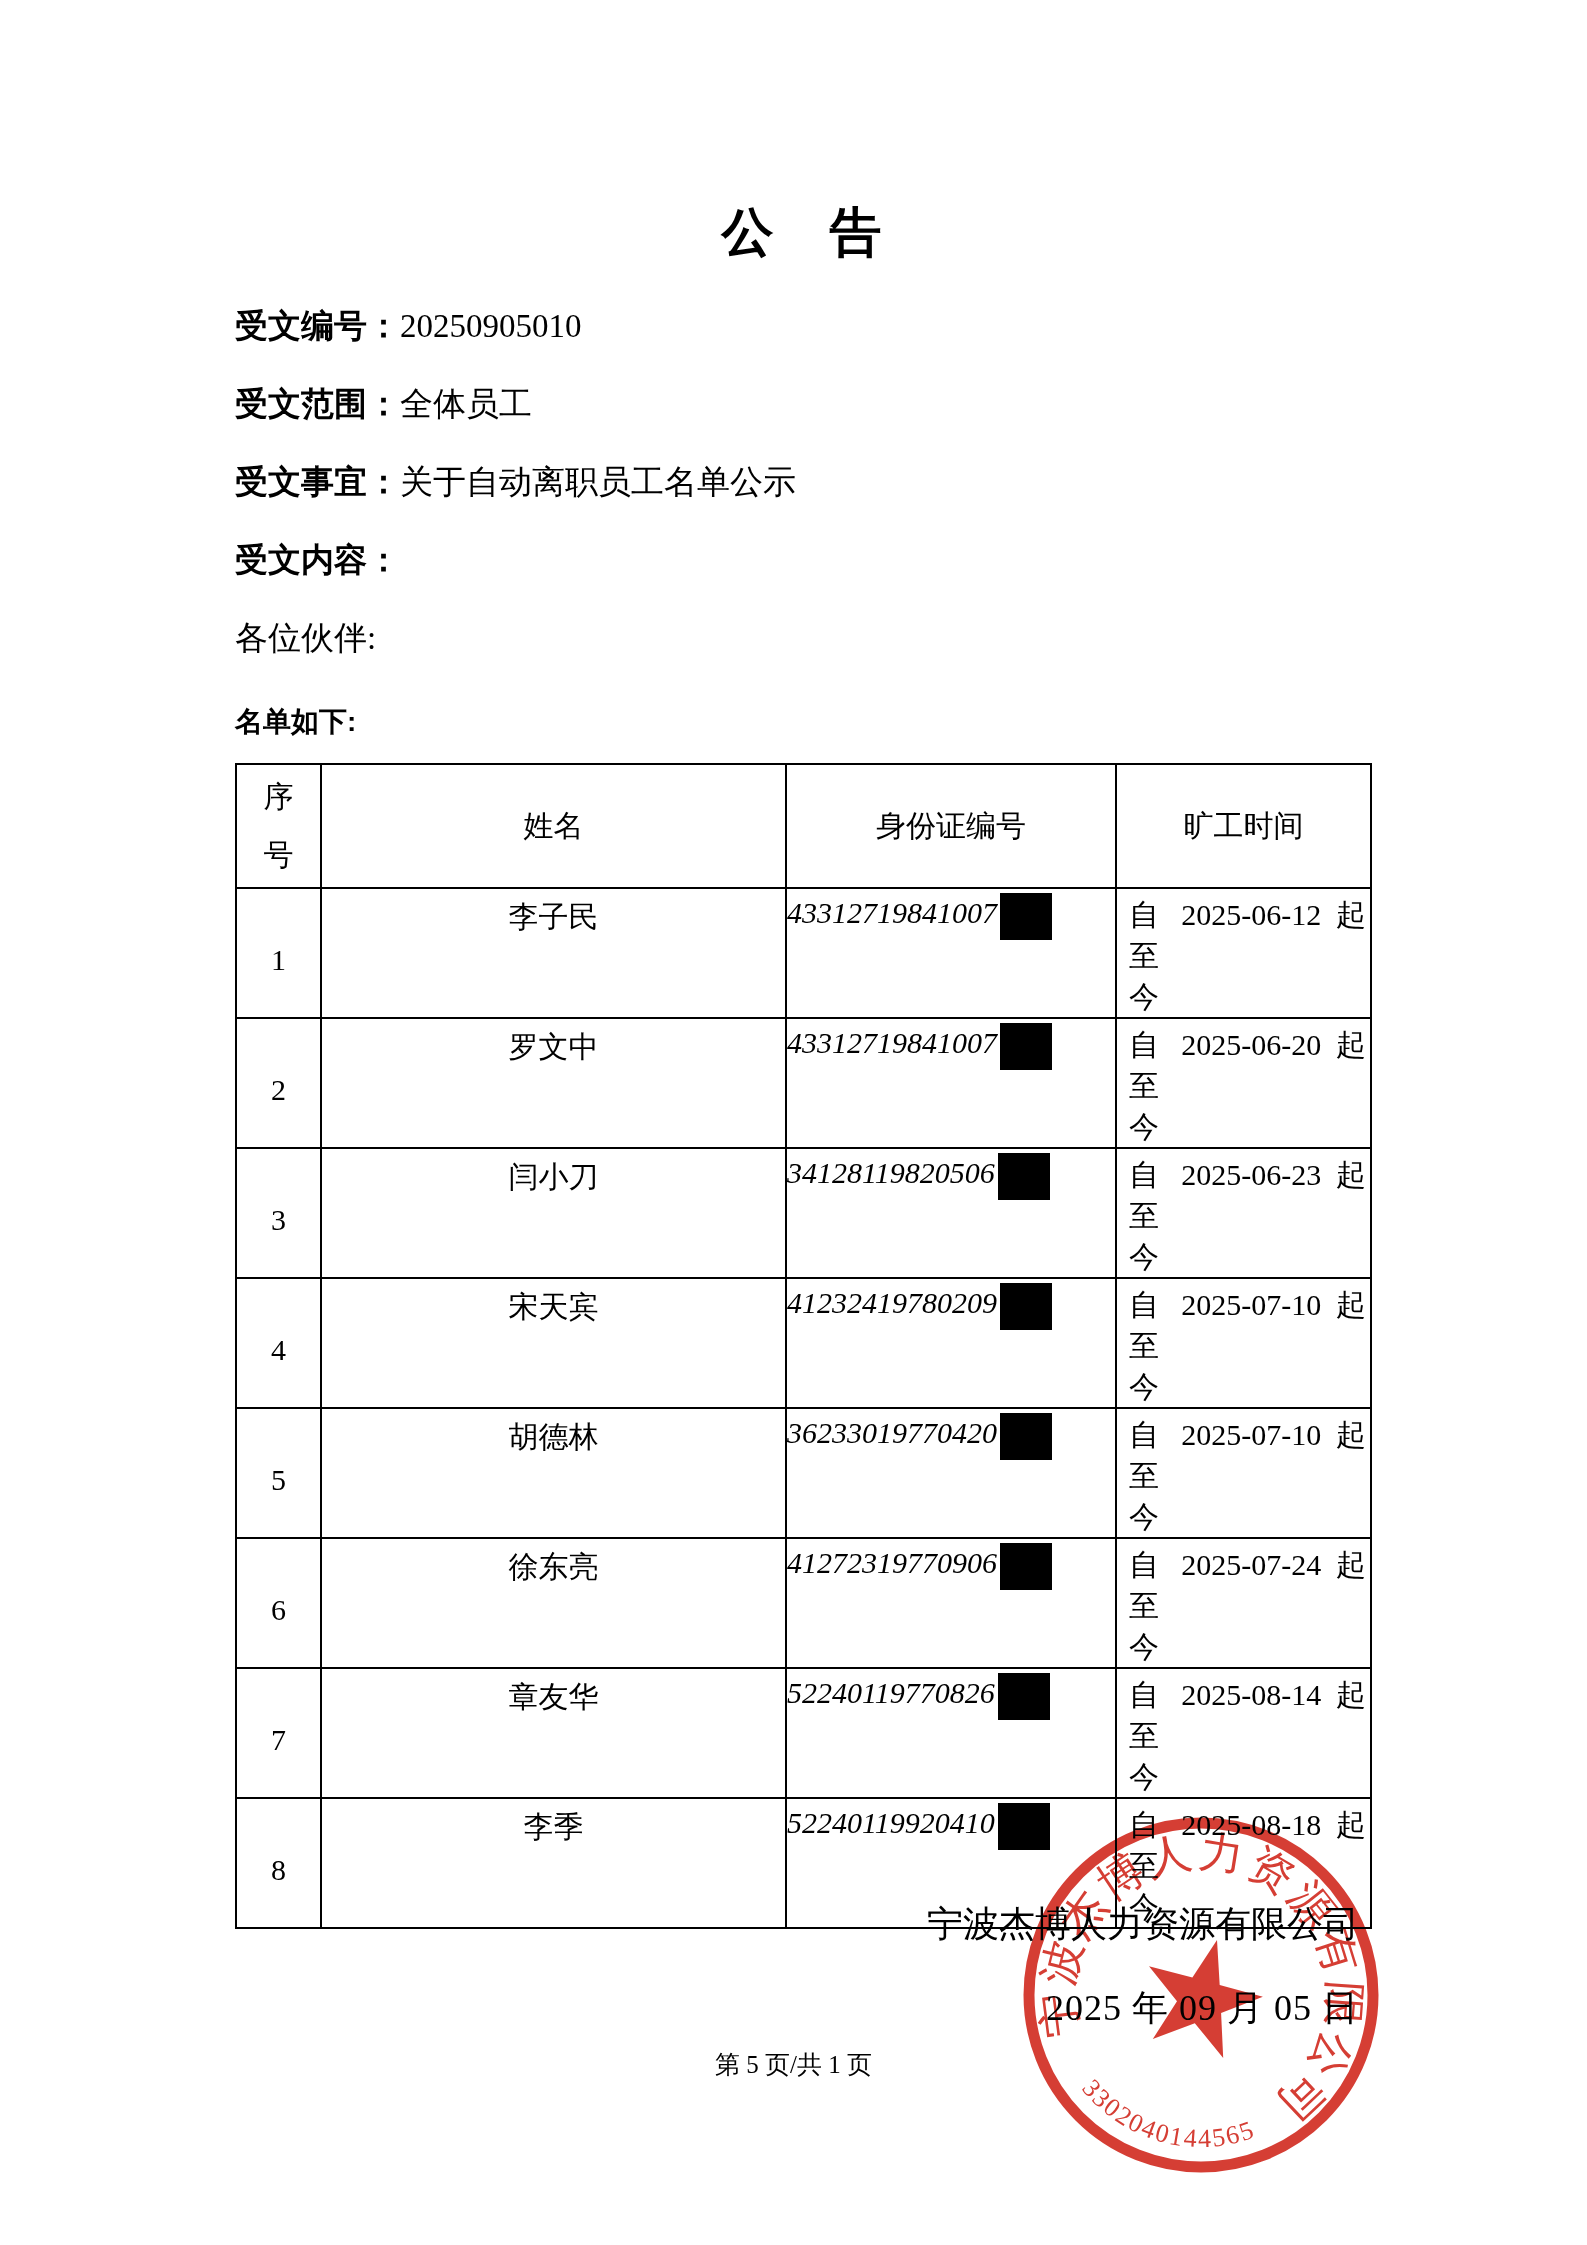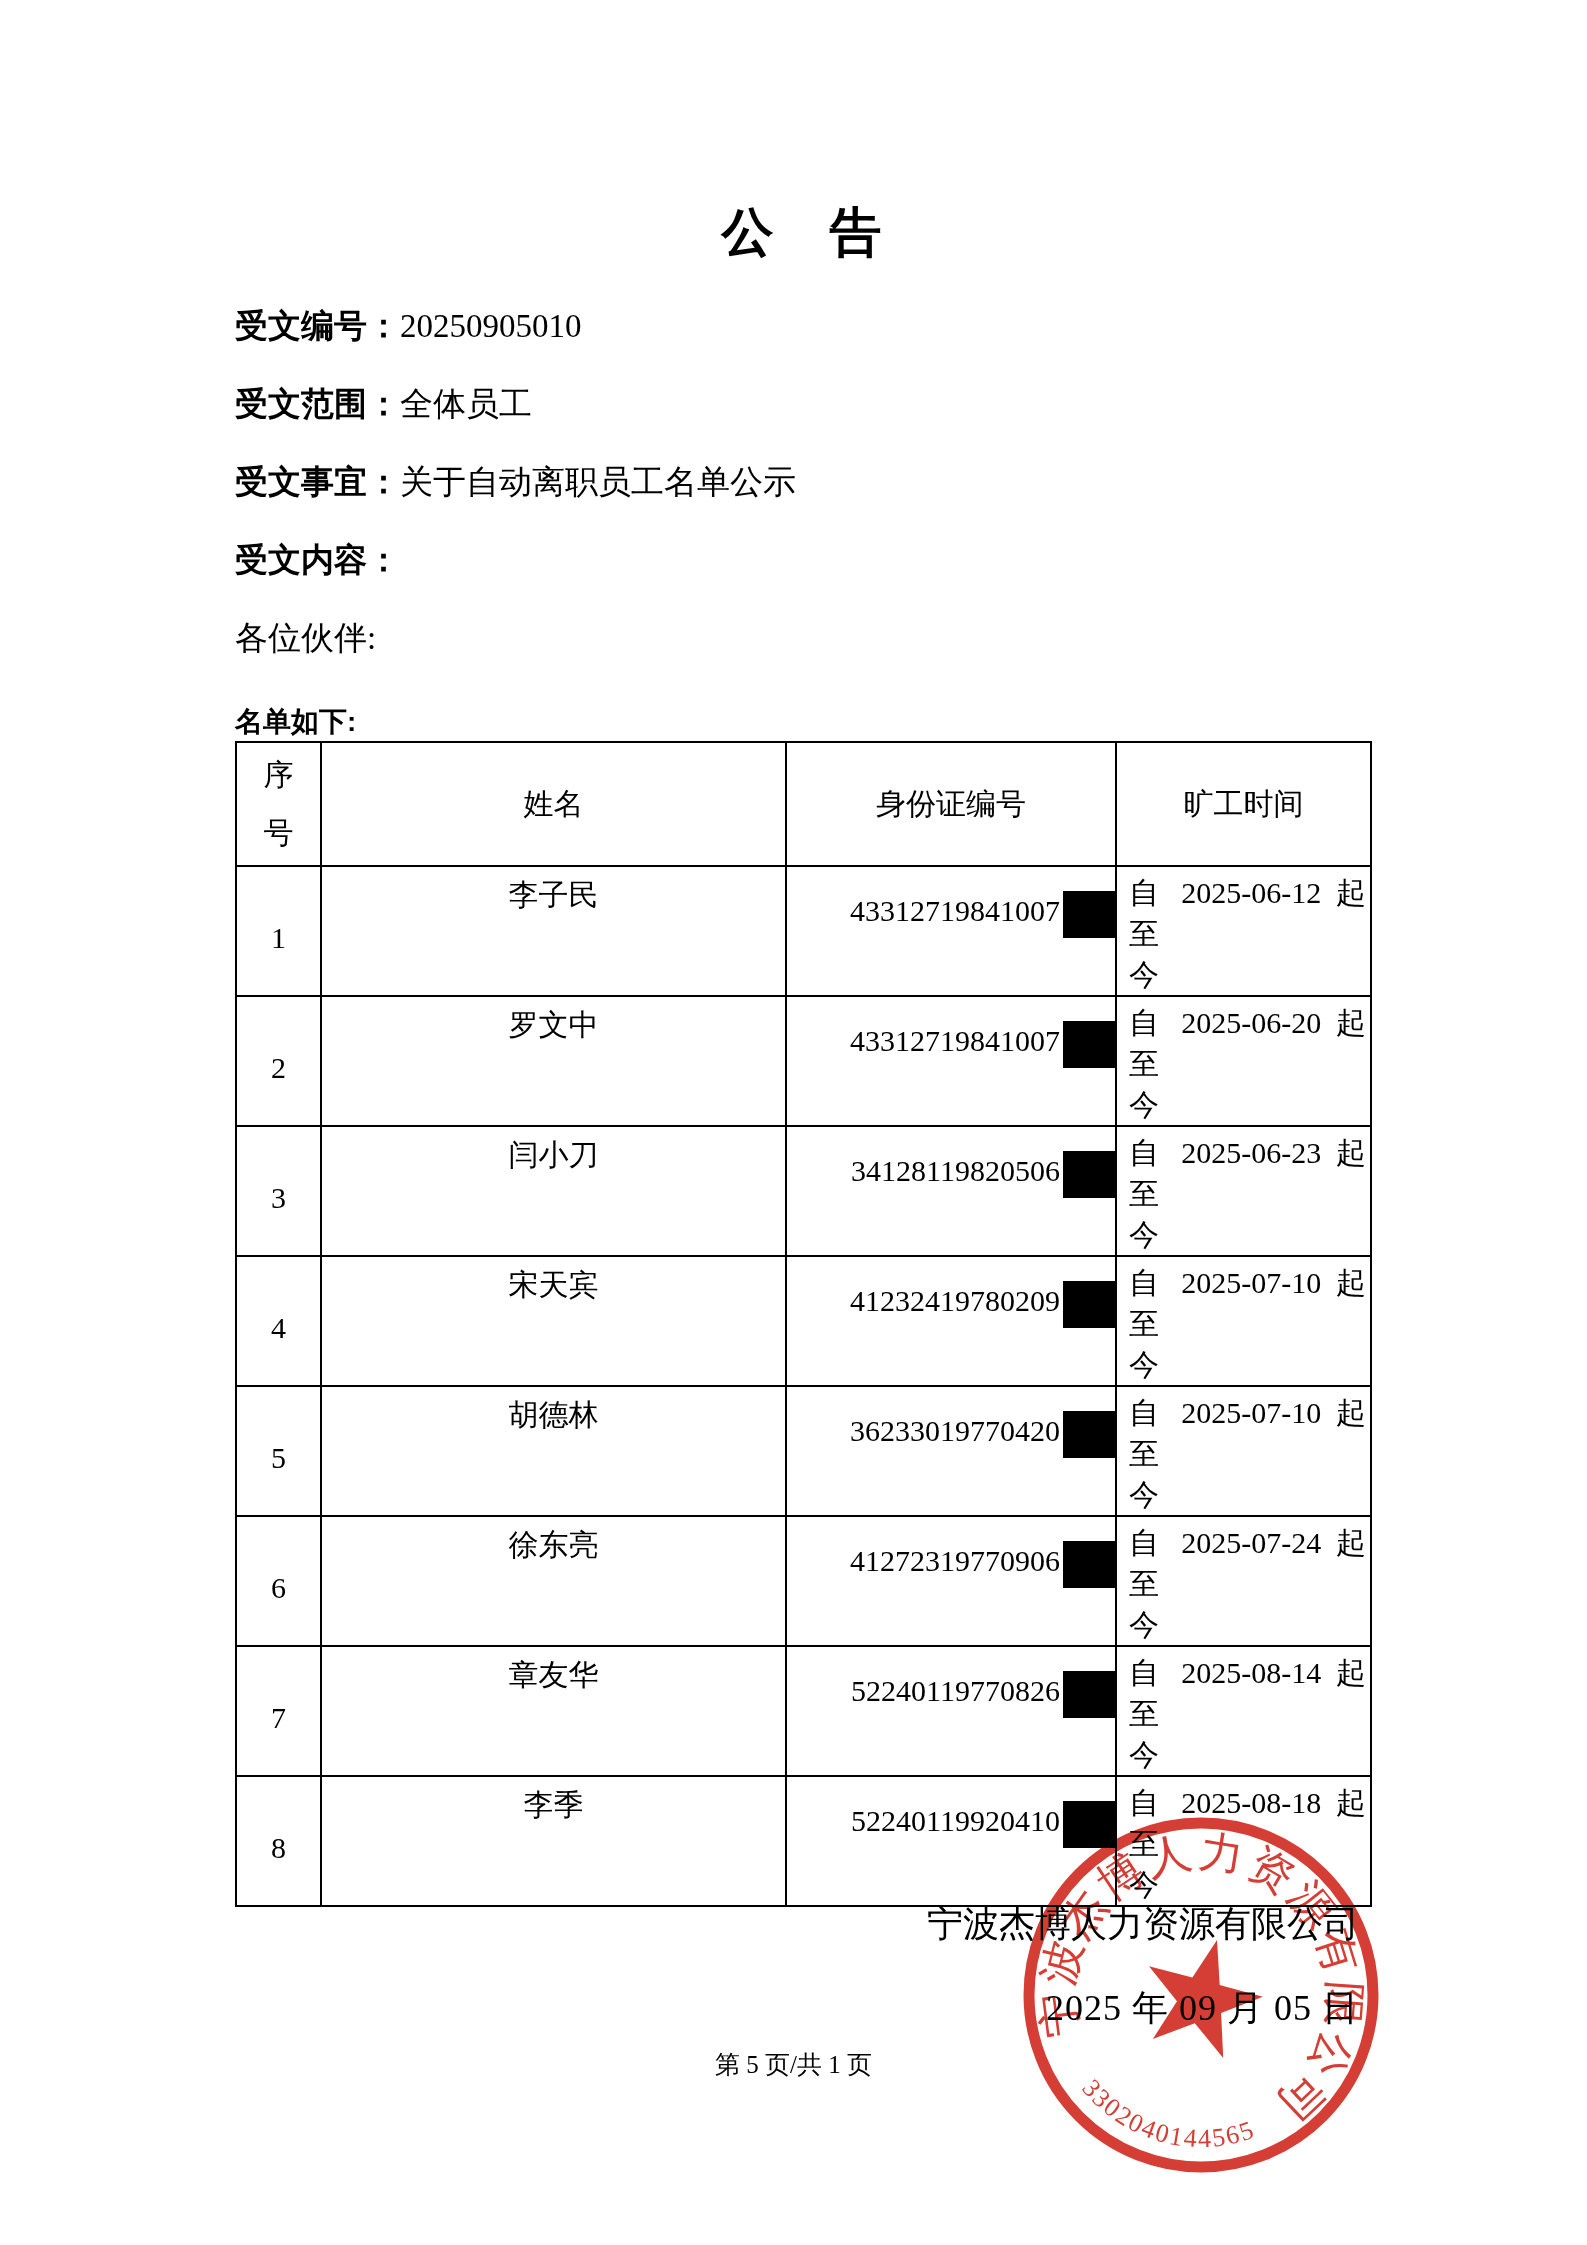--- a/index.html
+++ b/index.html
@@ -45,20 +45,21 @@
     line-height: 82px;
     text-align: justify;
   }
   .body-line.justify-full { text-align-last: justify; }
   .body-line.indent { text-indent: 2em; }
   .list-heading {
     font-family: "Liberation Sans", "DejaVu Sans", sans-serif;
     font-size: 28px;
     font-weight: bold;
     margin-top: 34px;
+    margin-bottom: 22px;
   }
   table.emp-table {
     border-collapse: collapse;
     width: 1135px;
     table-layout: fixed;
   }
   .emp-table col.c1 { width: 85px; }
   .emp-table col.c2 { width: 465px; }
   .emp-table col.c3 { width: 330px; }
   .emp-table col.c4 { width: 255px; }
@@ -77,21 +78,21 @@
   }
   .th-seq-inner { display: inline-block; width: 1.1em; word-break: break-all; }
   .emp-table tbody td { height: 84px; font-size: 30px; }
   td.c-seq {
     text-align: center;
     vertical-align: middle;
     font-size: 29px;
     padding-top: 14px;
   }
   td.c-name { text-align: center; padding-top: 8px; }
-  td.c-id   { text-align: right; padding-top: 24px; font-size: 31px; white-space: nowrap; }
+  td.c-id   { text-align: left; padding-top: 4px; font-size: 31px; white-space: nowrap; font-style: italic; }
   .redact {
     display: inline-block;
     width: 52px;
     height: 47px;
     background: #000000;
     vertical-align: middle;
     margin-left: 3px;
   }
   td.c-abs { padding: 5px 4px 0 12px; font-size: 28px; }
   .abs-line { line-height: 41px; }

